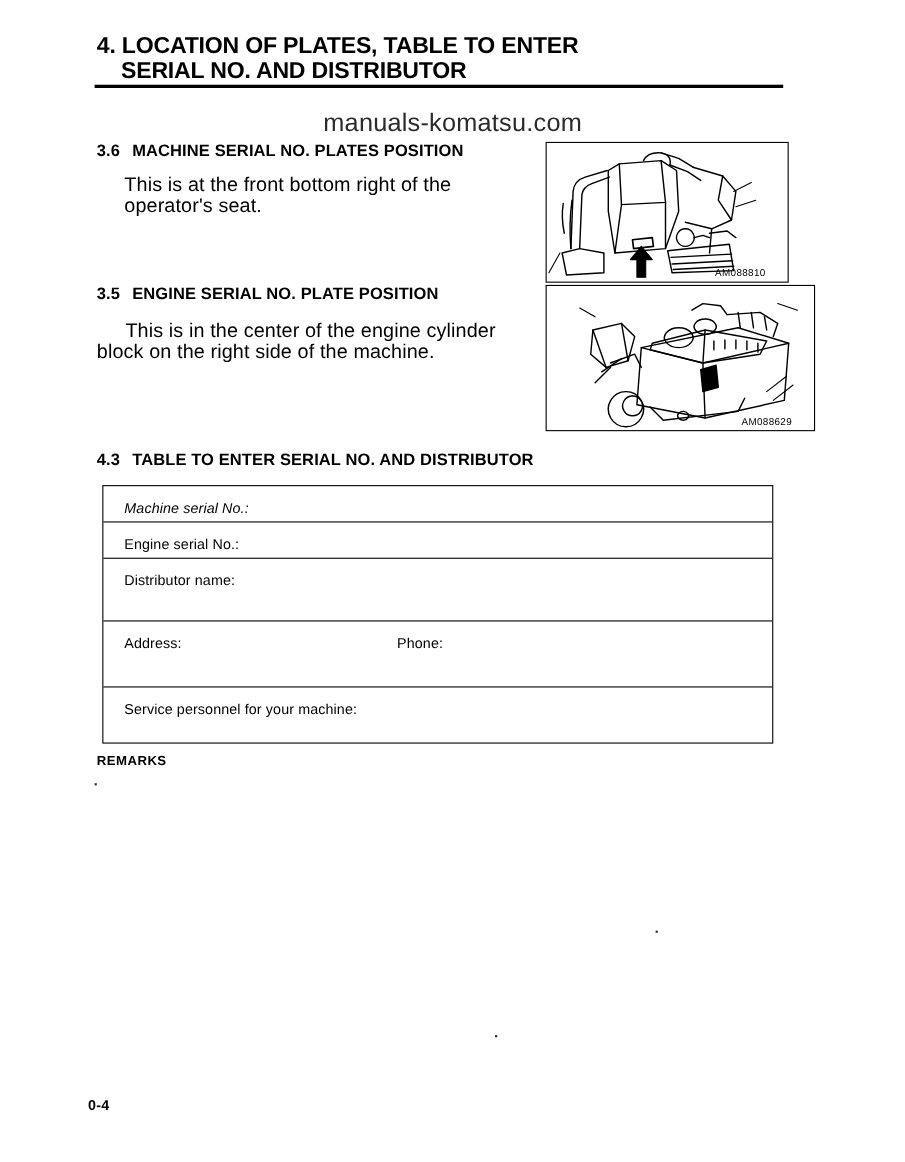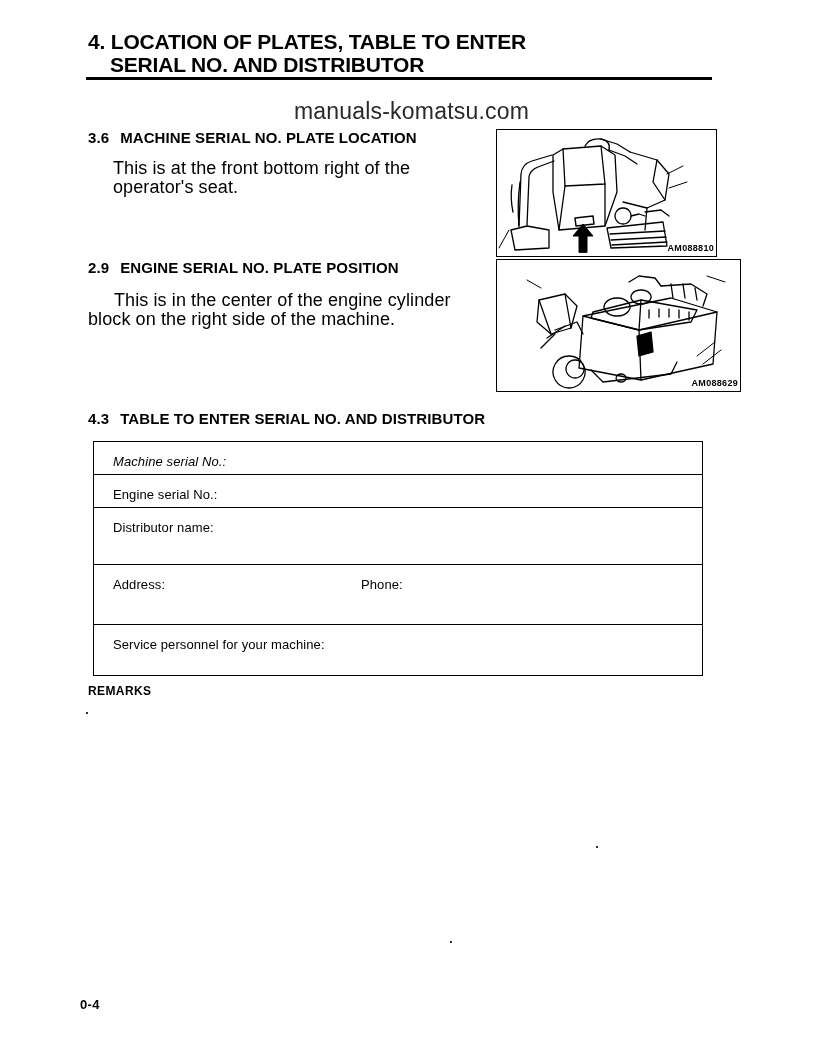--- a/index.html
+++ b/index.html
@@ -90,24 +90,24 @@
     position: absolute;
     border: 1.5px solid #000000;
     background: #ffffff;
     overflow: hidden;
   }
   #fig1 { left: 496px; top: 129px; width: 219px; height: 126px; }
   #fig2 { left: 496px; top: 259px; width: 219px; height: 131px; padding-left: 24px; }
   .figure svg { display: block; width: 100%; height: 100%; }
   .fig-code {
     position: absolute;
-    right: 2px;
+    right: 20px;
     bottom: 3px;
     font-size: 9px;
-    font-weight: bold;
+    font-weight: normal;
     letter-spacing: 0.3px;
     margin-top: 41px;
   }
 
   
   .serial-table {
     position: absolute;
     left: 93px;
     top: 441px;
     width: 610px;
@@ -177,21 +177,21 @@
   <div class="doc-title">
     <span>4.</span>
     <span>LOCATION OF PLATES, TABLE TO ENTER</span>
     <span class="line2">SERIAL NO. AND DISTRIBUTOR</span>
   </div>
   <div class="title-rule"></div>
 
   <div class="watermark">manuals-komatsu.com</div>
 
   <div class="sec-heading" id="sec41">
-    <span class="sec-num">3.6</span><span>MACHINE SERIAL NO. PLATE LOCATION</span>
+    <span class="sec-num">3.6</span><span>MACHINE SERIAL NO. PLATES POSITION</span>
   </div>
   <div class="body-text" id="para41">This is at the front bottom right of the operator's seat.</div>
 
   <div class="figure" id="fig1">
     <svg viewBox="0 0 219 126" xmlns="http://www.w3.org/2000/svg" fill="none" stroke="#000" stroke-width="1.3" stroke-linecap="round" stroke-linejoin="round">
 
       <path d="M22 96 L24 44 Q25 34 35 31 L55 25"></path>
       <path d="M30 95 L32 47 Q33 40 41 37 L57 31"></path>
       <path d="M22 96 Q20 74 23 52"></path>
       <path d="M16 82 Q13 68 15 55"></path>
@@ -225,21 +225,21 @@
       <path d="M82 122 L82 106 L76 106 L86 94 L96 106 L90 106 L90 122 Z" fill="#000" stroke="#000" stroke-width="1"></path>
 
       <path d="M170 44 L186 36" stroke-width="1"></path>
       <path d="M172 58 L190 52" stroke-width="1"></path>
       <path d="M2 118 L12 100" stroke-width="1"></path>
     </svg>
     <div class="fig-code">AM088810</div>
   </div>
 
   <div class="sec-heading" id="sec42">
-    <span class="sec-num">2.9</span><span>ENGINE SERIAL NO. PLATE POSITION</span>
+    <span class="sec-num">3.5</span><span>ENGINE SERIAL NO. PLATE POSITION</span>
   </div>
   <div class="body-text" id="para42">
     <span class="indent">This is in the center of the engine cylinder block on the right side</span>
     <span>of the machine.</span>
   </div>
 
   <div class="figure" id="fig2">
     <svg viewBox="0 0 219 131" xmlns="http://www.w3.org/2000/svg" fill="none" stroke="#000" stroke-width="1.3" stroke-linecap="round" stroke-linejoin="round">
 
       <path d="M58 108 L62 56 L150 38 L196 52 L192 104 L120 120 Z"></path>

